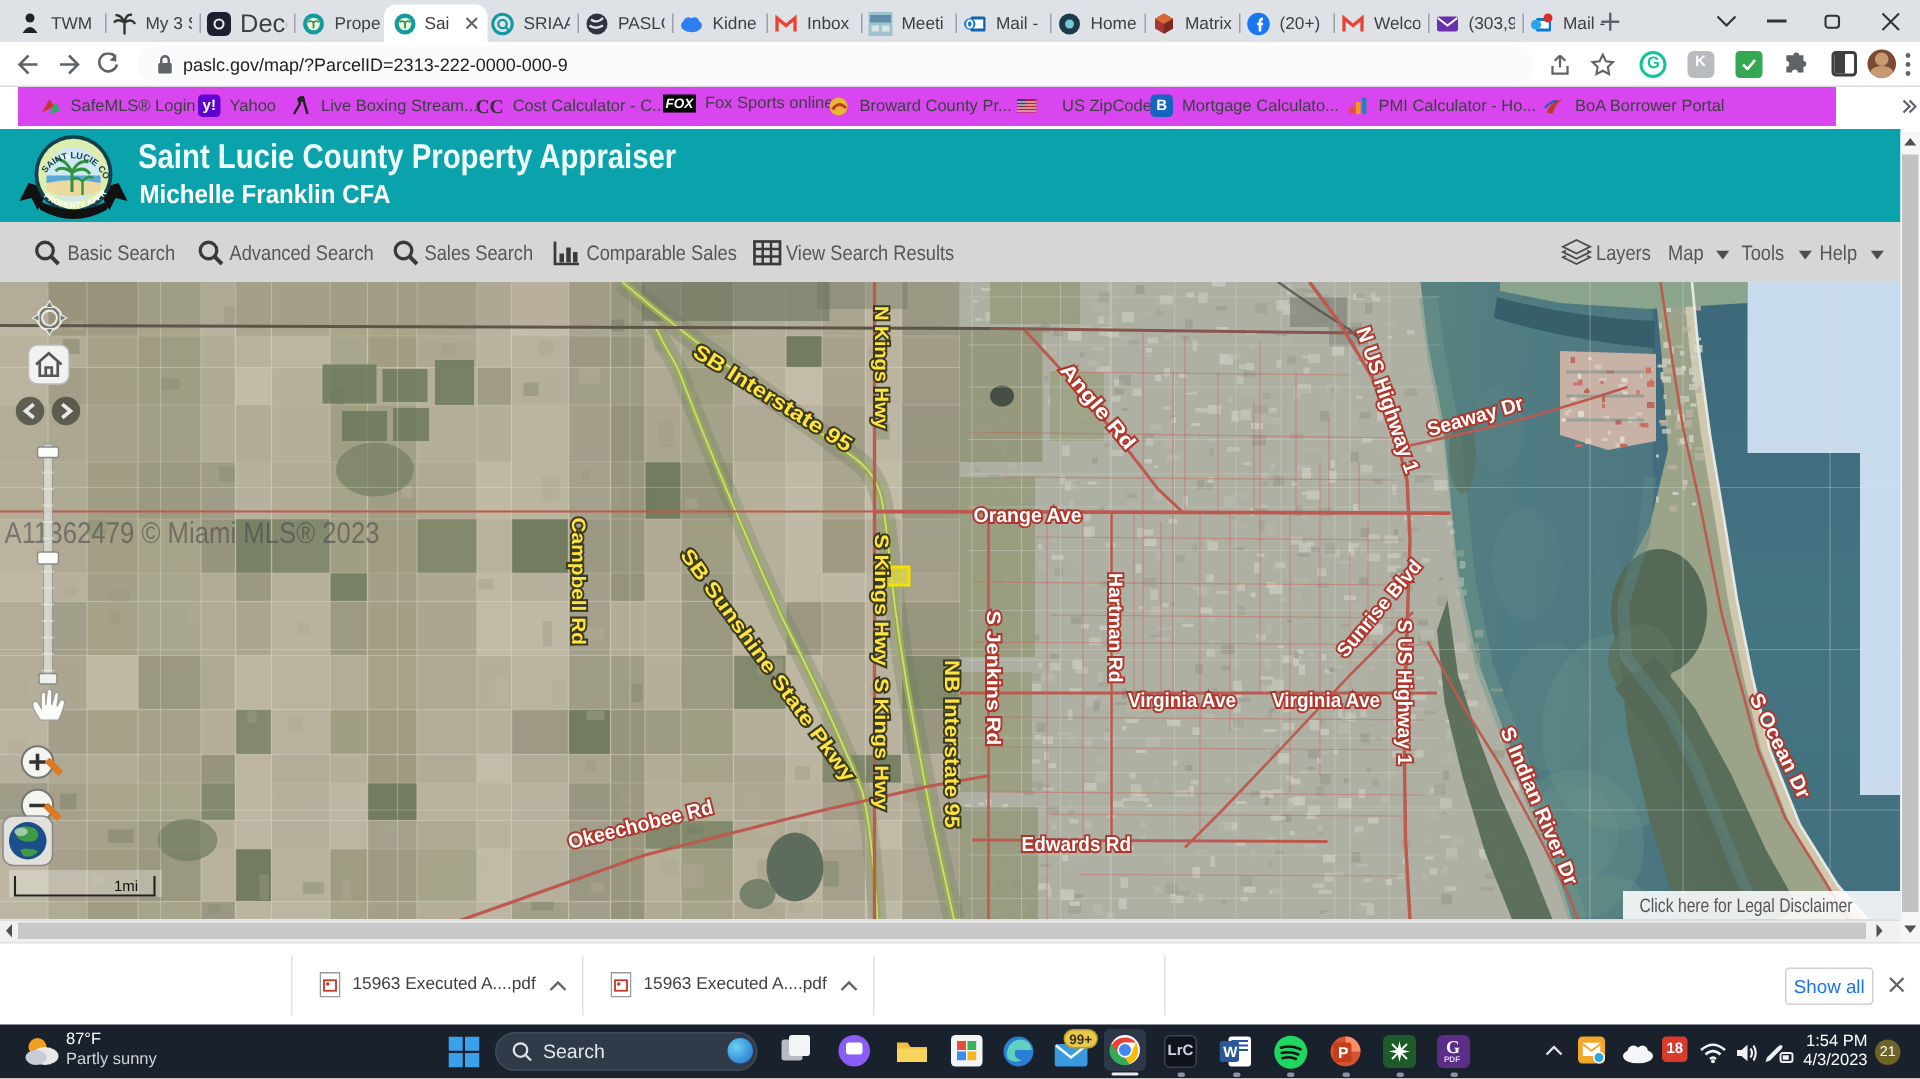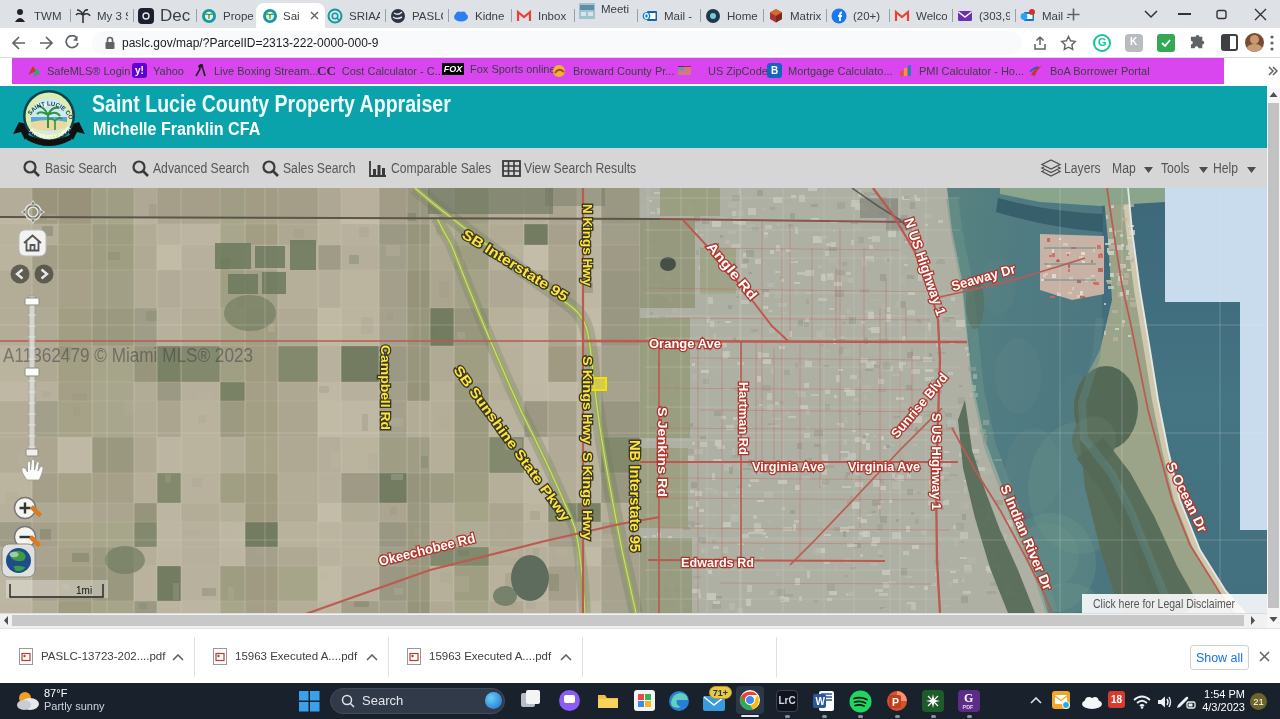--- a/index.html
+++ b/index.html
@@ -74,21 +74,21 @@
 <span style="font-size:11.5px;color:#3c4043;white-space:nowrap;overflow:hidden">Kidne</span>
 </div>
 <div style="position:absolute;left:511px;top:9px;width:1px;height:13px;background:#9aa0a6"></div>
 <div style="position:absolute;left:512px;top:3px;width:61px;height:25px;display:flex;align-items:center;padding:0 4px;box-sizing:border-box;gap:6px">
 <div style="width:16px;height:16px;flex:0 0 16px;"><svg width="16" height="16">
           <path d="M2,13 L2,4 L8,9 L14,4 L14,13" fill="none" stroke="#ea4335" stroke-width="2.2"></path>
         </svg></div>
 <span style="font-size:11.5px;color:#3c4043;white-space:nowrap;overflow:hidden">Inbox</span>
 </div>
 <div style="position:absolute;left:574px;top:9px;width:1px;height:13px;background:#9aa0a6"></div>
-<div style="position:absolute;left:575px;top:3px;width:61px;height:25px;display:flex;padding:0 4px;box-sizing:border-box;gap:6px">
+<div style="position:absolute;left:575px;top:3px;width:61px;height:25px;display:flex;align-items:center;padding:0 4px;box-sizing:border-box;gap:6px">
 <div style="width:16px;height:16px;flex:0 0 16px;background:#9fc3cf"><svg width="16" height="16">
           <rect x="1" y="2" width="14" height="5" fill="#5f8fa8"></rect>
           <rect x="2" y="9" width="5" height="4" fill="#d8e4e8"></rect>
           <rect x="9" y="9" width="5" height="4" fill="#d8e4e8"></rect>
         </svg></div>
 <span style="font-size:11.5px;color:#3c4043;white-space:nowrap;overflow:hidden">Meeti</span>
 </div>
 <div style="position:absolute;left:637px;top:9px;width:1px;height:13px;background:#9aa0a6"></div>
 <div style="position:absolute;left:638px;top:3px;width:61px;height:25px;display:flex;align-items:center;padding:0 4px;box-sizing:border-box;gap:6px">
 <div style="width:16px;height:16px;flex:0 0 16px;"><svg width="16" height="16">
@@ -2031,31 +2031,20 @@
   </svg>
 <div style="position:absolute;left:0;top:613px;width:1267px;height:15px;background:#f1f1f1;border-top:1px solid #dcdcdc;box-sizing:border-box"></div>
 <svg width="10" height="15" style="position:absolute;left:1px;top:613px">
     <path d="M7,3 L3,7.5 L7,12 Z" fill="#505050"></path>
   </svg>
 <div style="position:absolute;left:12px;top:615px;width:1232px;height:11px;background:#c8c8c8"></div>
 <svg width="10" height="15" style="position:absolute;left:1248px;top:613px">
     <path d="M3,3 L7,7.5 L3,12 Z" fill="#505050"></path>
   </svg>
 <div style="position:absolute;left:0;top:628px;width:1280px;height:55px;background:#fff;border-top:1px solid #e0e0e0;box-sizing:border-box">
-<div style="position:absolute;left:0px;top:0;width:194px;height:54px">
-<svg width="14" height="17" style="position:absolute;left:19px;top:19px">
-        <rect x="0.5" y="0.5" width="13" height="16" fill="#fff" stroke="#999"></rect>
-        <rect x="3" y="5.5" width="8" height="7" fill="none" stroke="#c0392b" stroke-width="1.2"></rect>
-        <circle cx="5.5" cy="8" r="1.2" fill="#c0392b"></circle>
-      </svg>
-<div style="position:absolute;left:41px;top:21px;font-size:11.5px;color:#3c4043;white-space:nowrap;width:126px;overflow:hidden">PASLC-13723-202....pdf</div>
-<svg width="12" height="7" style="position:absolute;left:172px;top:25px">
-        <path d="M1,6 L6,1 L11,6" stroke="#5f6368" stroke-width="1.6" fill="none"></path>
-      </svg>
-</div>
 <div style="position:absolute;left:194px;top:8px;width:1px;height:40px;background:#e0e0e0"></div>
 <div style="position:absolute;left:194px;top:0;width:194px;height:54px">
 <svg width="14" height="17" style="position:absolute;left:19px;top:19px">
         <rect x="0.5" y="0.5" width="13" height="16" fill="#fff" stroke="#999"></rect>
         <rect x="3" y="5.5" width="8" height="7" fill="none" stroke="#c0392b" stroke-width="1.2"></rect>
         <circle cx="5.5" cy="8" r="1.2" fill="#c0392b"></circle>
       </svg>
 <div style="position:absolute;left:41px;top:21px;font-size:11.5px;color:#3c4043;white-space:nowrap;width:126px;overflow:hidden">15963 Executed A....pdf</div>
 <svg width="12" height="7" style="position:absolute;left:172px;top:25px">
         <path d="M1,6 L6,1 L11,6" stroke="#5f6368" stroke-width="1.6" fill="none"></path>
@@ -2117,21 +2106,21 @@
       <rect x="7" y="7" width="6" height="6" fill="#f2b824"></rect>
     </svg>
 <svg width="22" height="22" style="position:absolute;left:668px;top:7px">
       <circle cx="11" cy="11" r="10" fill="#2a7fd4"></circle>
       <path d="M3,13 Q4,4 12,3 Q19,3 20,10 L9,10 Q7,15 13,17 Q8,19 4,16 Z" fill="#62d0c0"></path>
     </svg>
 <svg width="24" height="18" style="position:absolute;left:703px;top:11px">
       <rect x="0" y="2" width="22" height="15" rx="2" fill="#3a9ae0"></rect>
       <path d="M1,3 L11,11 L21,3" fill="none" stroke="#fff" stroke-width="1.6"></path>
     </svg>
-<div style="position:absolute;left:709px;top:3px;width:23px;height:13px;border-radius:7px;background:#e8c84a;border:1px solid #b89a20;font-size:9px;color:#3a3222;text-align:center;line-height:12px;box-sizing:border-box;font-weight:bold">71+</div>
+<div style="position:absolute;left:709px;top:3px;width:23px;height:13px;border-radius:7px;background:#e8c84a;border:1px solid #b89a20;font-size:9px;color:#3a3222;text-align:center;line-height:12px;box-sizing:border-box;font-weight:bold">99+</div>
 <div style="position:absolute;left:736px;top:3px;width:28px;height:28px;background:#2d3748;border-radius:4px"></div>
 <svg width="22" height="22" style="position:absolute;left:739px;top:6px">
 <circle cx="11" cy="11" r="10" fill="#fff"></circle>
 <path d="M11,11 m-10,0 a10,10 0 0 1 17.3,-5 L11,6 A5,5 0 0 0 6.7,13.5 Z" fill="#ea4335"></path>
 <path d="M18.3,6 A10,10 0 0 1 14,20.5 L11,16 A5,5 0 0 0 16,11 Z" fill="#fbbc05"></path>
 <path d="M14,20.5 A10,10 0 0 1 1.7,6.8 L6.7,13.5 A5,5 0 0 0 11,16 Z" fill="#34a853"></path>
 <circle cx="11" cy="11" r="4.5" fill="#4285f4" stroke="#fff" stroke-width="1"></circle>
     </svg>
 <div style="position:absolute;left:741px;top:31.5px;width:18px;height:2.5px;border-radius:2px;background:#e8eaed"></div>
 <div style="position:absolute;left:776px;top:7px;width:22px;height:22px;background:#10131c;border:1.5px solid #3b4252;border-radius:4px;box-sizing:border-box;color:#cfd6e4;font-size:10px;text-align:center;line-height:19px;font-weight:bold">LrC</div>

